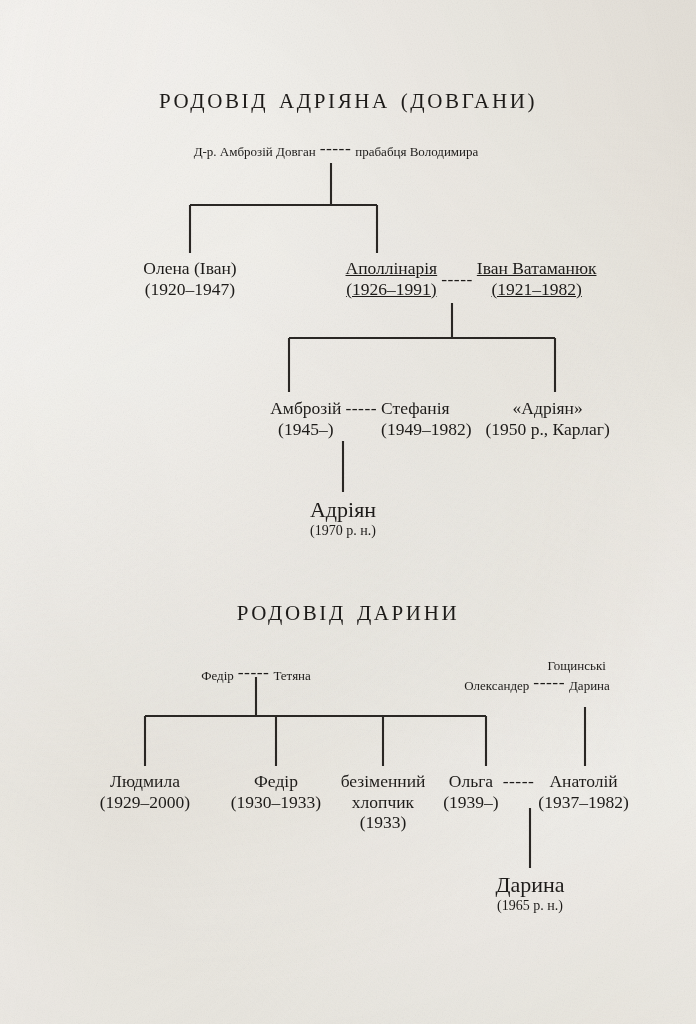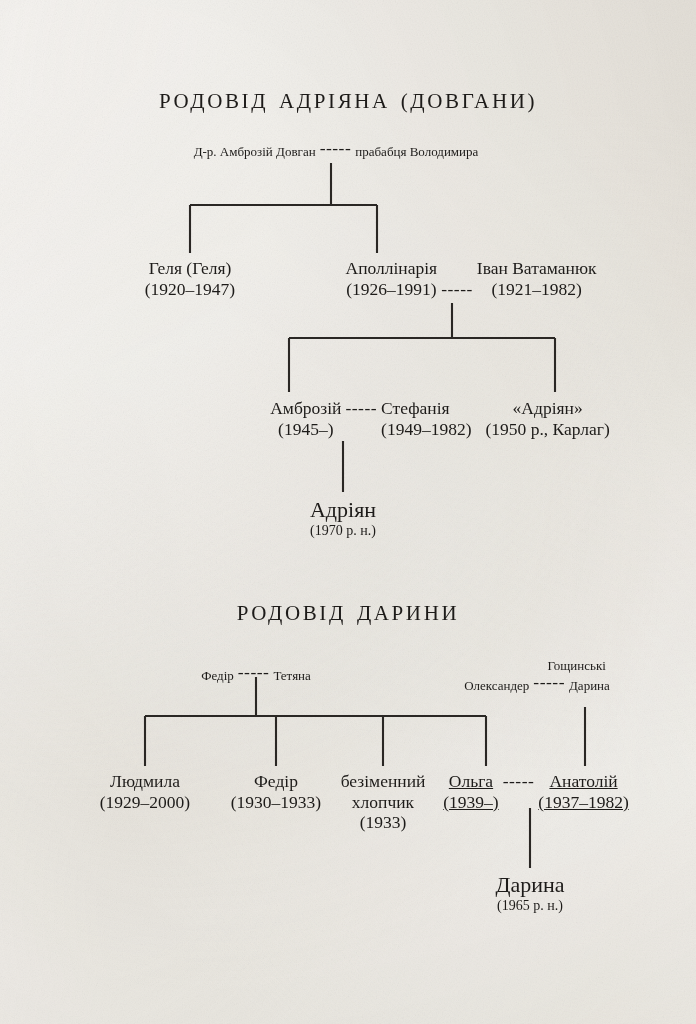--- a/index.html
+++ b/index.html
@@ -157,26 +157,26 @@
 
   <div class="section-title" style="left:348px; top:89px;">
     <span>РОДОВІД</span><span class="title-gap"></span><span>АДРІЯНА</span><span class="title-gap"></span><span>(ДОВГАНИ)</span>
   </div>
 
   <div class="pair" style="left:336px; top:140px;">
     <span class="one-line">Д-р. Амброзій Довган</span><span class="link-dash">-----</span><span class="one-line">прабабця Володимира</span>
   </div>
 
   <div class="node" style="left:190px; top:258px;">
-    <span class="nm">Геля (Геля)</span>
+    <span class="nm">Олена (Іван)</span>
     <span class="dt">(1920–1947)</span>
   </div>
 
   <div class="row2" style="left:471px; top:258px;">
-    <div style="display:flex; align-items:flex-end; justify-content:center; gap:0;">
+    <div style="display:flex; align-items:center; justify-content:center; gap:0;text-decoration:underline;">
       <div style="text-align:center;">
         <span class="nm">Аполлінарія</span>
         <span class="dt">(1926–1991)</span>
       </div>
       <div style="text-align:center;">
         <span class="link-dash" style="top:0;">-----</span>
       </div>
       <div style="text-align:center;">
         <span class="nm">Іван Ватаманюк</span>
         <span class="dt">(1921–1982)</span>
@@ -235,21 +235,21 @@
     <span class="nm">Федір</span>
     <span class="dt">(1930–1933)</span>
   </div>
 
   <div class="node" style="left:383px; top:771px;">
     <span class="nm">безіменний</span>
     <span class="dt">хлопчик</span>
     <span class="dt">(1933)</span>
   </div>
 
-  <div style="position:absolute; left:536px; top:771px; transform:translateX(-50%); white-space:nowrap;text-decoration:underline;">
+  <div style="position:absolute; left:536px; top:771px; transform:translateX(-50%); white-space:nowrap;">
     <div style="display:flex; align-items:flex-start; justify-content:center;">
       <div style="text-align:center;">
         <span class="nm">Ольга</span>
         <span class="dt">(1939–)</span>
       </div>
       <div>
         <span class="link-dash" style="top:0;">-----</span>
       </div>
       <div style="text-align:center;">
         <span class="nm">Анатолій</span>

